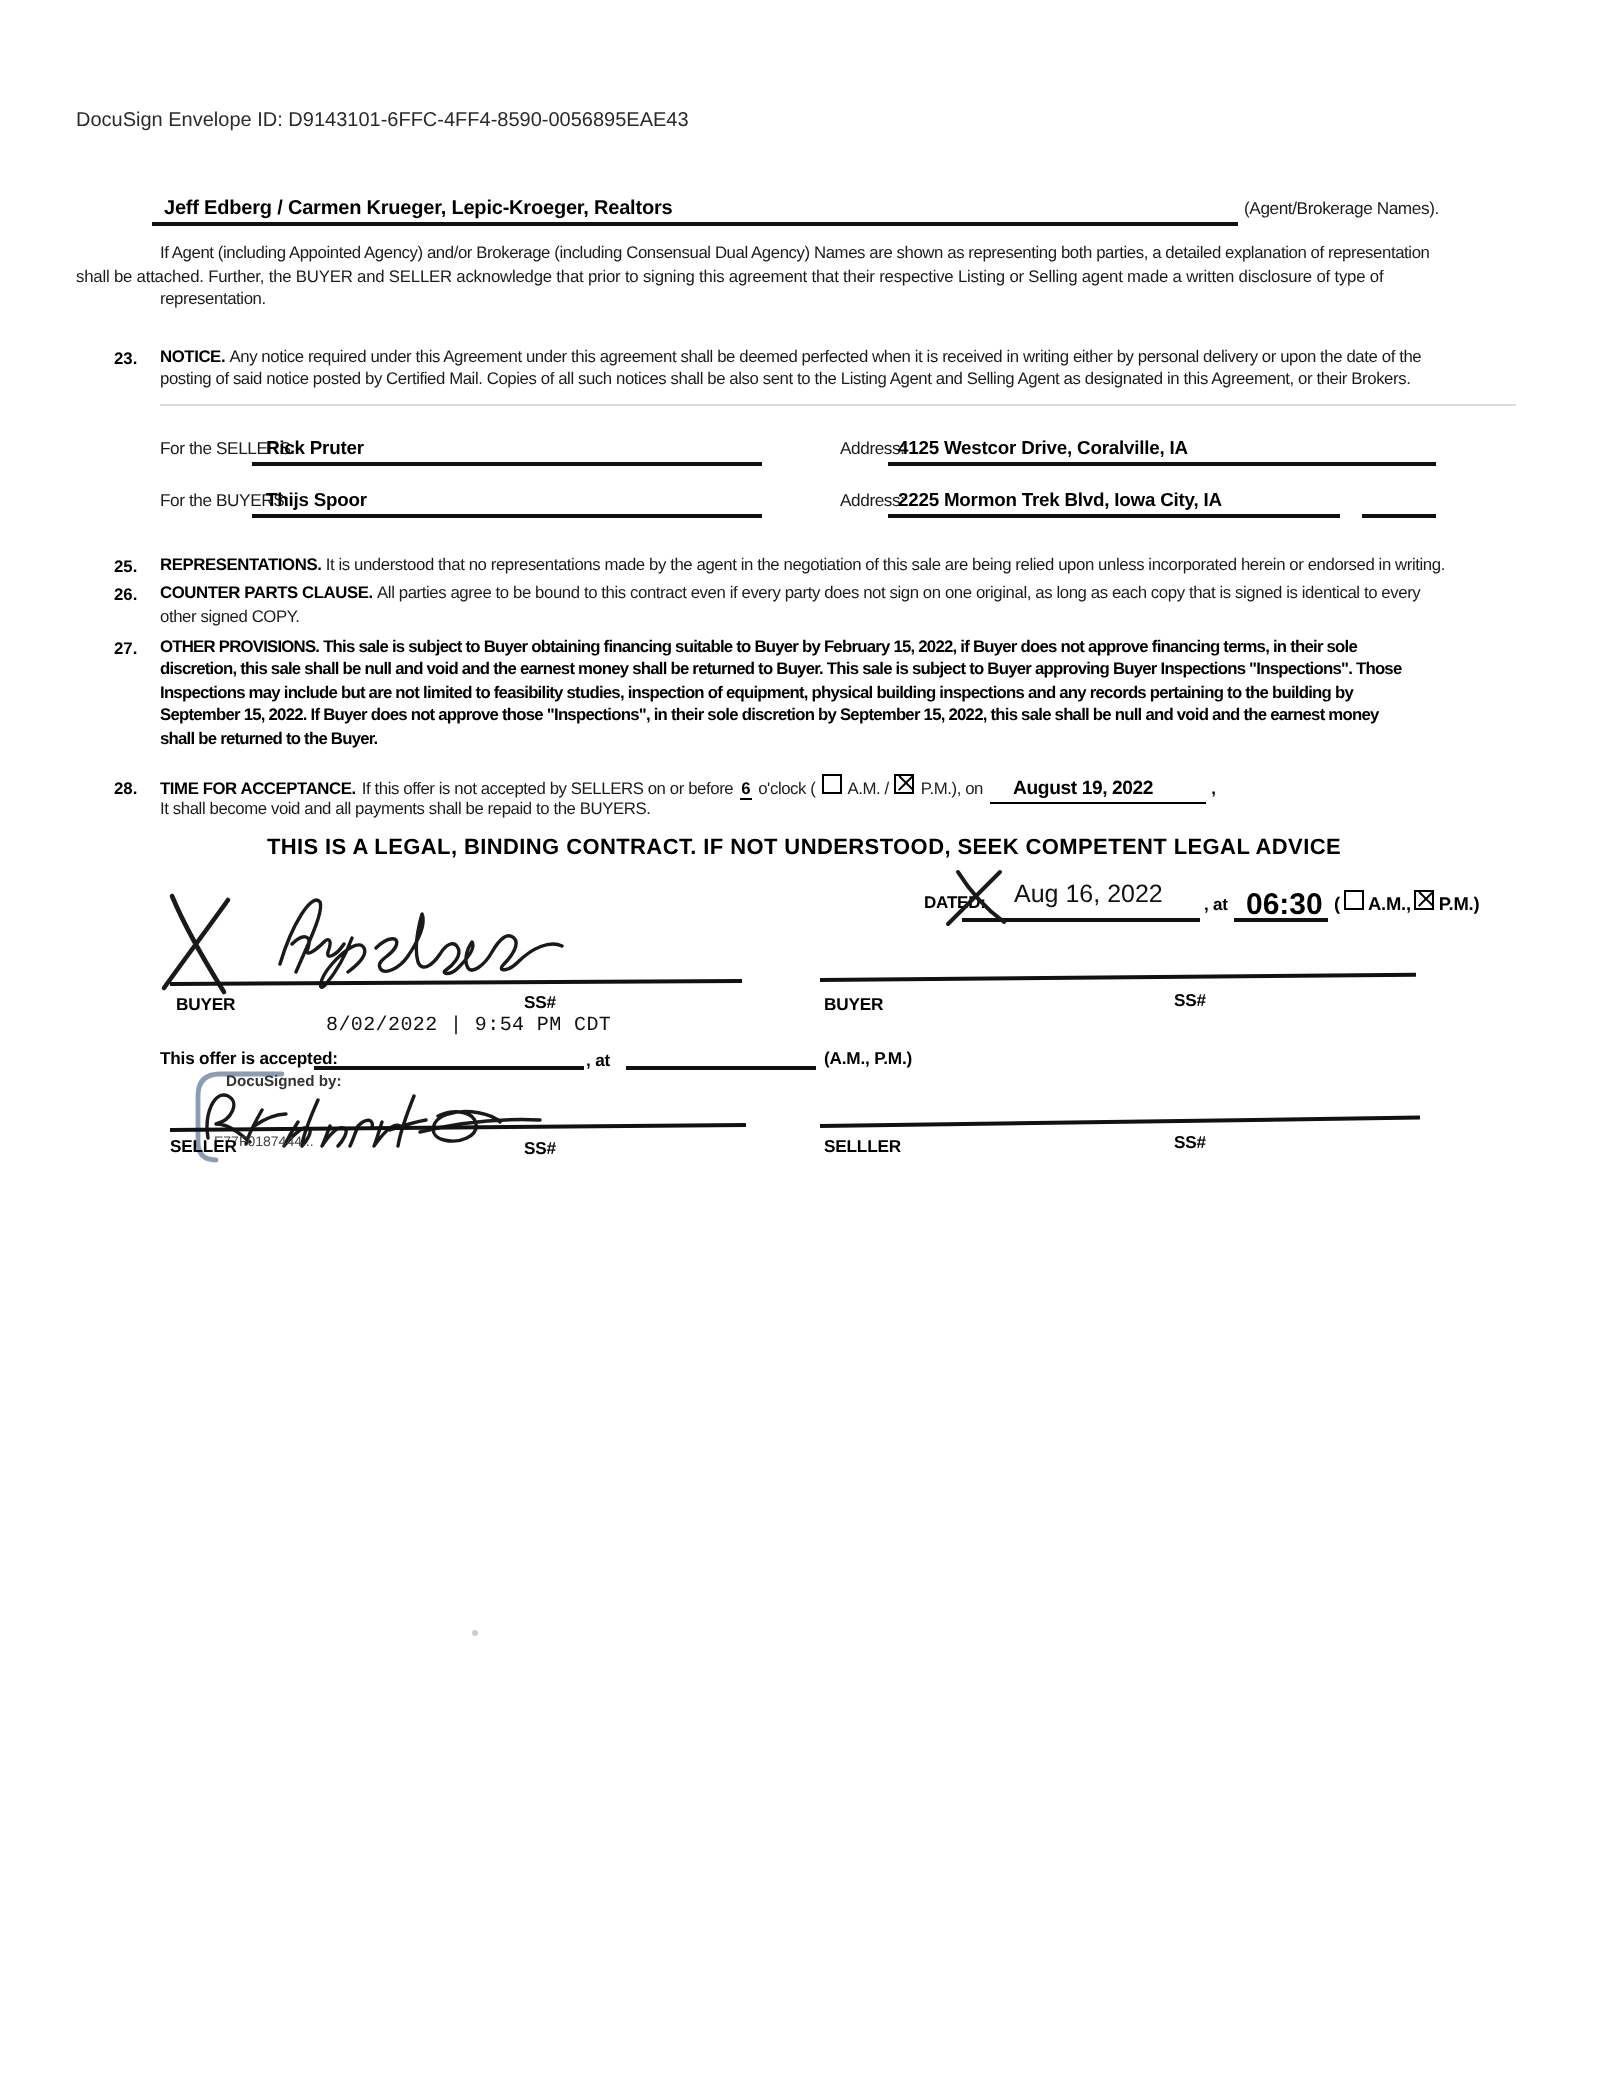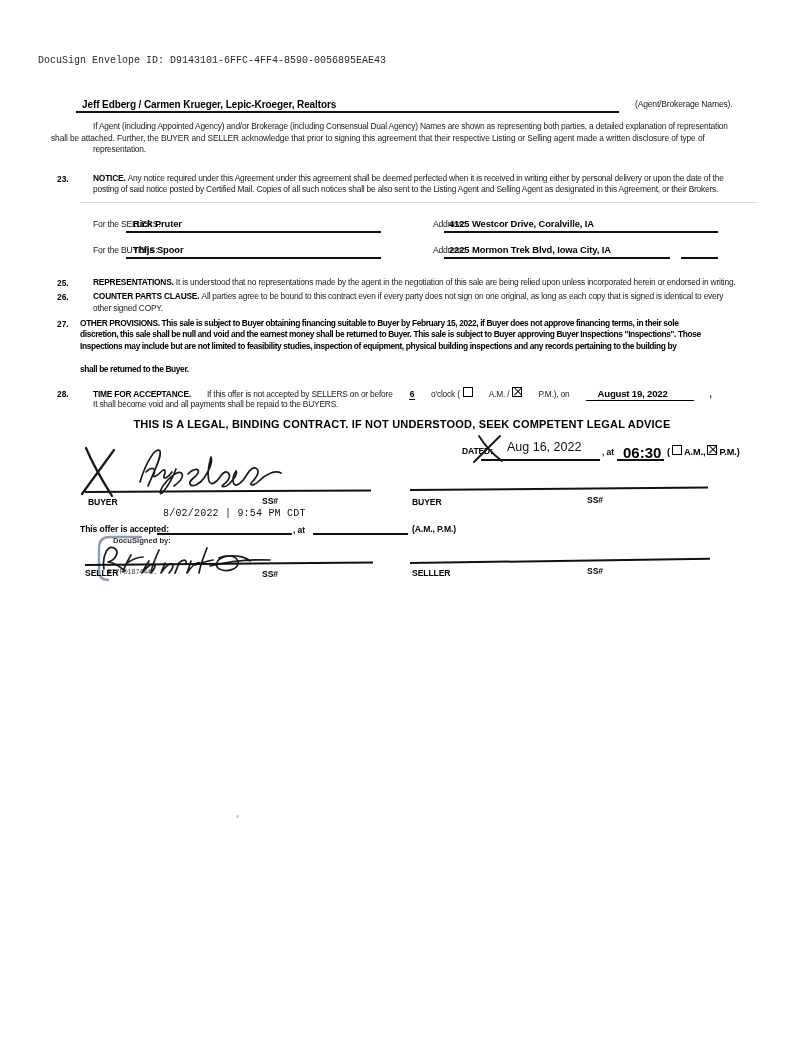--- a/index.html
+++ b/index.html
@@ -1,19 +1,19 @@
 <!DOCTYPE html>
 <html><head>
 <meta charset="utf-8">
 <style>
   html,body{margin:0;padding:0;background:#fff;}
   #page{position:relative;width:800px;height:1039px;background:#fff;overflow:hidden;
         font-family:"Liberation Sans",sans-serif;color:#1b1b1b;}
   .abs{position:absolute;white-space:nowrap;}
-  .t{font-size:8.4px;line-height:1.15;letter-spacing:-0.2px;color:#1b1b1b;margin-left:13px;}
+  .t{font-size:8.4px;line-height:1.15;letter-spacing:-0.2px;color:#1b1b1b;}
   .tb{font-weight:700;color:#000;}
   .t27{font-size:8.4px;line-height:1.15;letter-spacing:-0.38px;font-weight:700;color:#000;}
   .num{font-size:8.4px;font-weight:700;color:#000;}
   .lbl{font-size:8.6px;font-weight:700;color:#000;letter-spacing:-0.1px;}
   .val{font-size:9.4px;font-weight:700;color:#000;letter-spacing:-0.1px;}
   .uline{position:absolute;height:1.5px;background:#111;transform-origin:left center;}
   .faint{position:absolute;height:1px;background:#888;opacity:.3;}
   .cb{display:inline-block;width:8px;height:8px;border:1.2px solid #000;position:relative;
       box-sizing:content-box;flex:0 0 auto;}
   .cb.checked::before,.cb.checked::after{content:"";position:absolute;left:-0.5px;top:3.4px;
@@ -24,21 +24,21 @@
   .hw{stroke:#1a1a1a;fill:none;stroke-linecap:round;stroke-linejoin:round;}
   .mono{font-family:"Liberation Mono",monospace;font-size:10px;color:#111;letter-spacing:0.2px;}
   .udate{border-bottom:1.6px solid #000;padding:0 26px 1px 12px;font-size:9.6px;}
   .uhour{border-bottom:1.4px solid #000;padding:0 1px;}
 </style>
 </head>
 <body>
 
 <div id="page">
 
-  <div class="abs" style="left:38px;top:55px;font-size:10px;color:#2a2a2a;font-family:Liberation Mono, monospace;">DocuSign Envelope ID: D9143101-6FFC-4FF4-8590-0056895EAE43</div>
+  <div class="abs" style="left:38px;top:55px;font-size:10px;color:#2a2a2a;">DocuSign Envelope ID: D9143101-6FFC-4FF4-8590-0056895EAE43</div>
 
   <div class="abs val" style="left:82px;top:99px;font-size:10px;">Jeff Edberg / Carmen Krueger, Lepic-Kroeger, Realtors</div>
   <div class="uline" style="left:76px;top:111px;width:543px;"></div>
   <div class="abs t" style="left:622px;top:100px;font-size:8.6px;">(Agent/Brokerage Names).</div>
 
   <div class="abs t" style="left:80px;top:122px;">If Agent (including Appointed Agency) and/or Brokerage (including Consensual Dual Agency) Names are shown as representing both parties, a detailed explanation of representation</div>
   <div class="abs t" style="left:38px;top:133.5px;letter-spacing:-0.1px;">shall be attached.  Further, the BUYER and SELLER acknowledge that prior to signing this agreement that their respective Listing or Selling agent made a written disclosure of type of</div>
   <div class="abs t" style="left:80px;top:145px;">representation.</div>
 
   <div class="abs num" style="left:57px;top:173.5px;">23.</div>
@@ -65,20 +65,21 @@
   <div class="abs t" style="left:80px;top:277.5px;"><span class="tb">REPRESENTATIONS.</span>&nbsp;<span>It is understood that no representations made by the agent in the negotiation of this sale are being relied upon unless incorporated herein or endorsed in writing.</span></div>
 
   <div class="abs num" style="left:57px;top:292px;">26.</div>
   <div class="abs t" style="left:80px;top:292px;"><span class="tb">COUNTER PARTS CLAUSE.</span>&nbsp;<span>All parties agree to be bound to this contract even if every party does not sign on one original, as long as each copy that is signed is identical to every</span></div>
   <div class="abs t" style="left:80px;top:303.5px;">other signed COPY.</div>
 
   <div class="abs num" style="left:57px;top:318.5px;">27.</div>
   <div class="abs t27" style="left:80px;top:318.5px;">OTHER PROVISIONS.  This sale is subject to Buyer obtaining financing suitable to Buyer by February 15, 2022, if Buyer does not approve financing terms, in their sole</div>
   <div class="abs t27" style="left:80px;top:330px;">discretion, this sale shall be null and void and the earnest money shall be returned to Buyer. This sale is subject to Buyer approving Buyer Inspections "Inspections". Those</div>
   <div class="abs t27" style="left:80px;top:341.5px;">Inspections may include but are not limited to feasibility studies, inspection of equipment, physical building inspections and any records pertaining to the building by</div>
+  <div class="abs t27" style="left:80px;top:353px;">September 15, 2022.  If Buyer does not approve those "Inspections", in their sole discretion by September 15, 2022, this sale shall be null and void and the earnest money</div>
   <div class="abs t27" style="left:80px;top:364.5px;">shall be returned to the Buyer.</div>
 
   <div class="abs num" style="left:57px;top:388.5px;text-align:right;">28.</div>
   <div class="abs flexline" style="left:80px;top:386.5px;">
     <span class="t tb" style="font-size:8.4px;">TIME FOR ACCEPTANCE.</span>
     <span class="t">If this offer is not accepted by SELLERS on or before</span>
     <span class="t tb uhour">6</span>
     <span class="t">o'clock (</span>
     <span class="cb"></span>
     <span class="t">A.M. /</span>

